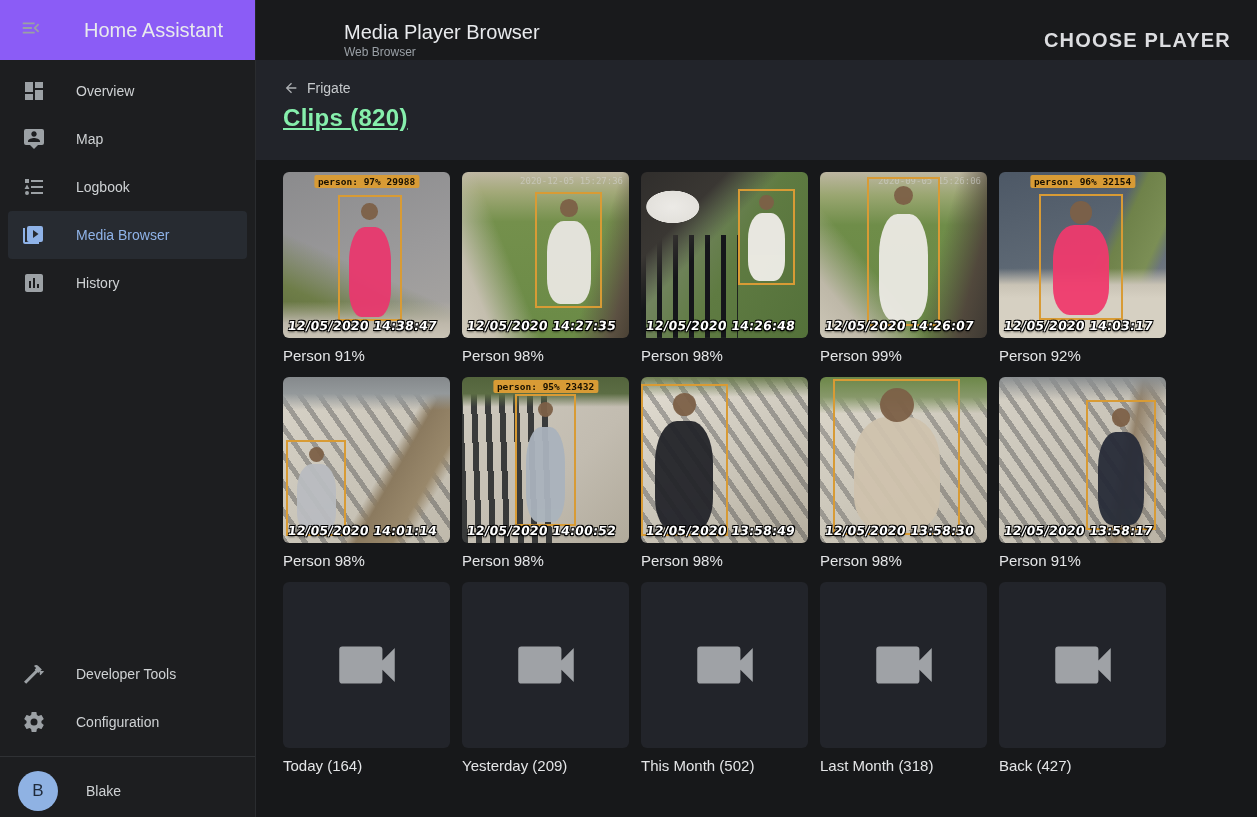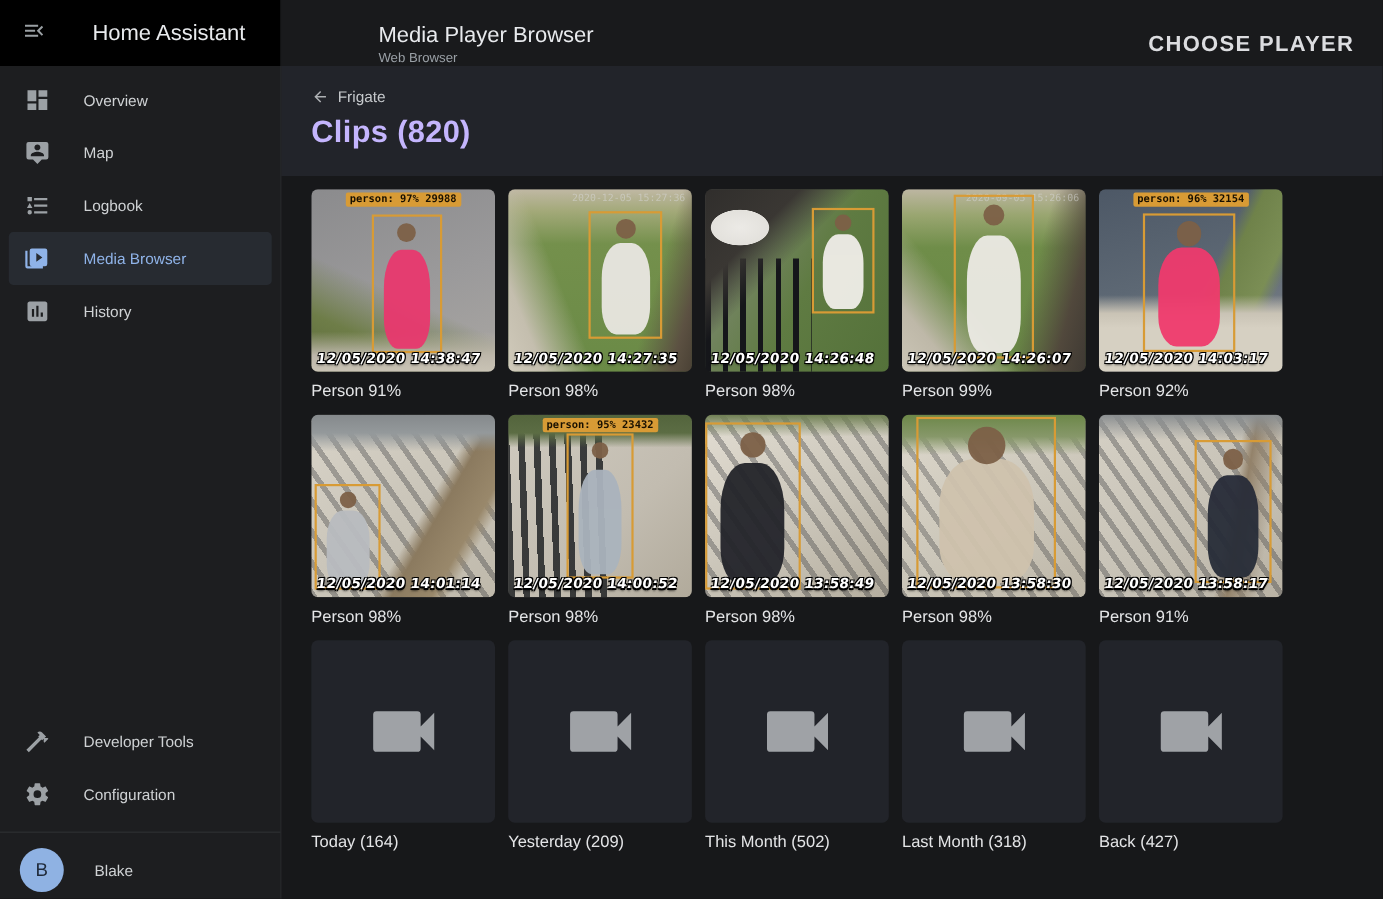--- a/index.html
+++ b/index.html
@@ -3,21 +3,21 @@
 <meta charset="utf-8">
 <style>
   * { box-sizing: border-box; margin: 0; padding: 0; }
   html,body { width:1257px; height:817px; overflow:hidden; background:#17181a;
     font-family:"Liberation Sans", sans-serif; -webkit-font-smoothing:antialiased; }
 
   .app { width:1257px; height:817px; display:flex; flex-direction:column; }
 
   
   .top { display:flex; height:60px; flex:0 0 60px; }
-  .side-head { width:256px; flex:0 0 256px; background:#000000; display:flex; align-items:center;
+  .side-head { width:256px; flex:0 0 256px; background:#8b5cf6; display:flex; align-items:center;
     padding-left:20px; border-right:1px solid #242628; }
   .menu-btn { width:24px; height:24px; color:#9aa0a4; cursor:pointer; display:flex; align-items:center; }
   .menu-btn svg { width:22px; height:22px; fill:currentColor; }
   .ha-title { color:#e8eaed; font-size:20px; margin-left:40px; font-weight:400; }
   .toolbar { flex:1; background:#191a1c; display:flex; align-items:flex-end; padding-left:88px; }
   .tb-titles { display:flex; flex-direction:column; }
   .tb-title { color:#e8eaed; font-size:20px; font-weight:400; line-height:24px; }
   .tb-sub { color:#9aa0a6; font-size:12px; line-height:16px; }
   .choose-player { margin-left:auto; margin-right:18px; color:#dcdde0; font-size:20px; font-weight:700;
     letter-spacing:1.2px; background:none; border:none; padding:8px 8px; cursor:pointer;
@@ -43,21 +43,21 @@
   .avatar { width:40px; height:40px; border-radius:50%; background:var(--avatar,#8fb2e3);
     color:#1f2a3a; display:flex; align-items:center; justify-content:center; font-size:17px; font-weight:500; }
   .user-name { margin-left:28px; color:#cfd2d4; font-size:14px; font-weight:500; }
 
   
   .content { flex:1; display:flex; flex-direction:column; min-width:0; }
   .content-header { height:100px; flex:0 0 100px; background:#22242a; padding:20px 0 0 27px; }
   .breadcrumb { display:flex; align-items:center; color:#c6c9cc; font-size:14px; cursor:pointer; width:max-content; }
   .breadcrumb .icon { width:16px; height:16px; margin-right:8px; display:flex; color:#aeb1b4; }
   .breadcrumb .icon svg { width:16px; height:16px; fill:currentColor; }
-  .page-title { margin-top:8px; color:#c4b5fd; font-size:28px; font-weight:700; letter-spacing:.3px; }
+  .page-title { margin-top:8px; color:#86efac; font-size:24px; font-weight:700; letter-spacing:.3px;text-decoration:underline; }
   .content-body { flex:1; background:#17181a; padding:12px 27px 0 27px; overflow:hidden; }
 
   
   .grid { display:grid; grid-template-columns:repeat(5,167px); column-gap:24px; row-gap:28px;gap:12px; }
   .cell { width:167px; cursor:pointer; }
   .thumb { position:relative; width:167px; height:166px; border-radius:6px; overflow:hidden; background:#2a2c30; }
   .cap { margin-top:9px; color:#e4e5e7; font-size:15px; line-height:18px; }
 
   .ts { position:absolute; left:5px; bottom:5px; color:#fff; font-weight:700; font-size:12.5px;
     font-family:"DejaVu Sans", sans-serif; letter-spacing:.2px; transform:skewX(-8deg); white-space:nowrap;

